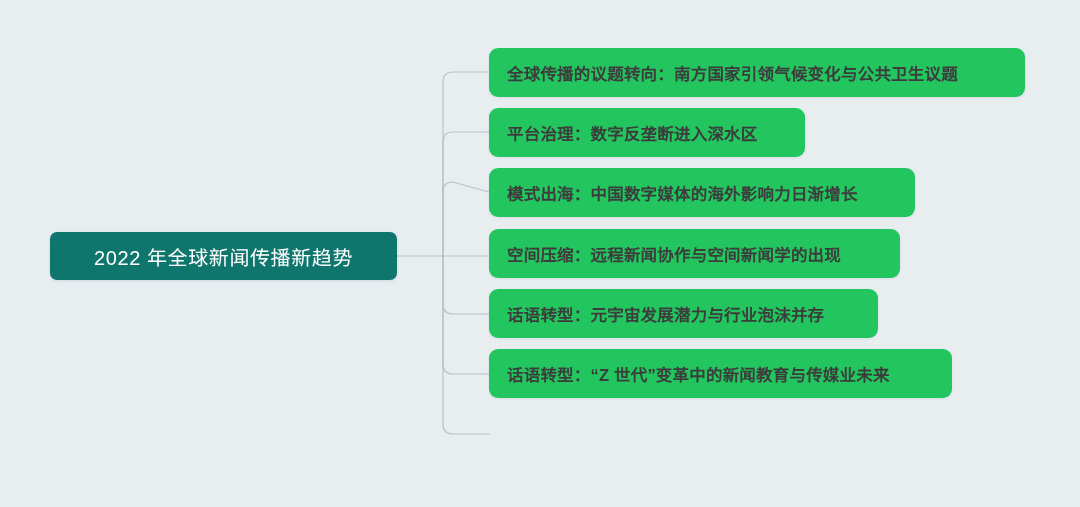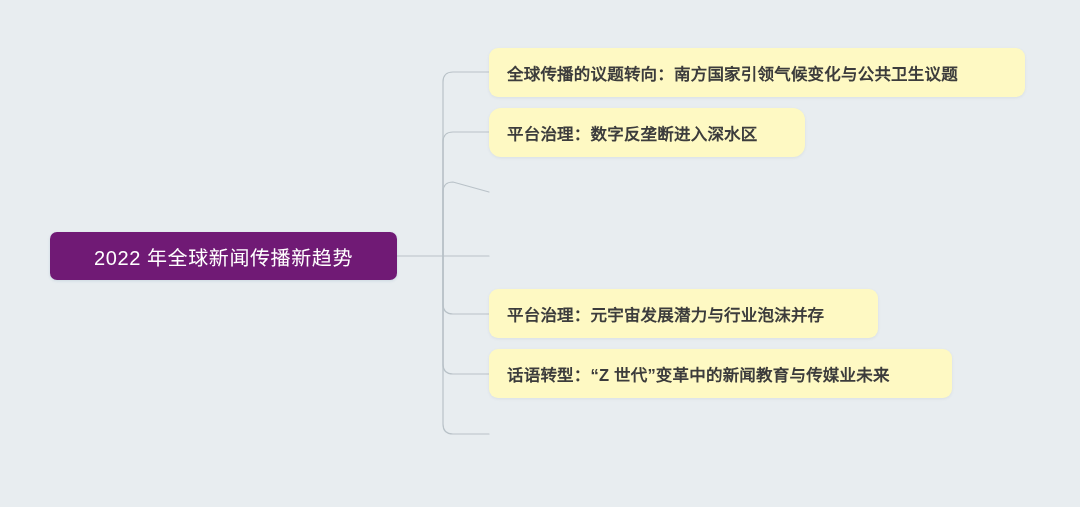--- a/index.html
+++ b/index.html
@@ -34,21 +34,21 @@
     pointer-events: none;
   }
 
   
   #root-node {
     position: absolute;
     left: 50px;
     top: 232px;
     width: 347px;
     height: 48px;
-    background: #701a75;
+    background: #0f766e;
     border-radius: 7px;
     display: flex;
     align-items: center;
     justify-content: center;
     box-shadow: 0 1px 3px rgba(80,120,160,0.18);
     box-sizing: border-box;
   }
   #root-node .root-label {
     color: #ffffff;
     font-size: 20px;
@@ -56,39 +56,39 @@
     font-weight: 400;
     white-space: nowrap;
     font-family: "Liberation Sans", "DejaVu Sans", sans-serif;
   }
 
   
   .branch-node {
     position: absolute;
     left: 489px;
     height: 49px;
-    background: #fef9c3;
+    background: #22c55e;
     border-radius: 9px;
     display: flex;
     align-items: center;
     padding: 0 18px;
     box-sizing: border-box;
     box-shadow: 0 1px 3px rgba(90,110,130,0.10);
   }
   .branch-node .branch-label {
     color: #3c3c3c;
     font-size: 16.5px;
     font-weight: bold;
     white-space: nowrap;
     letter-spacing: 0.2px;
     font-family: "Liberation Sans", "DejaVu Sans", sans-serif;
   }
 
   .node-0 { top: 48px;  width: 536px; }
-  .node-1 { top: 108px; width: 316px; border-radius: 12px; }
+  .node-1 { top: 108px; width: 316px; }
   .node-2 { top: 168px; width: 426px; }
   .node-3 { top: 229px; width: 411px; }
   .node-4 { top: 289px; width: 389px; }
   .node-5 { top: 349px; width: 463px; }
   .node-6 { top: 409px; width: 354px; }
 </style>
 </head>
 <body>
 
 <div id="mindmap-canvas">
@@ -113,24 +113,30 @@
   </div>
 
   <div class="branch-node node-0">
     <span class="branch-label">全球传播的议题转向：南方国家引领气候变化与公共卫生议题</span>
   </div>
 
   <div class="branch-node node-1">
     <span class="branch-label">平台治理：数字反垄断进入深水区</span>
   </div>
 
+  <div class="branch-node node-2">
+    <span class="branch-label">模式出海：中国数字媒体的海外影响力日渐增长</span>
+  </div>
 
+  <div class="branch-node node-3">
+    <span class="branch-label">空间压缩：远程新闻协作与空间新闻学的出现</span>
+  </div>
 
   <div class="branch-node node-4">
-    <span class="branch-label">平台治理：元宇宙发展潜力与行业泡沫并存</span>
+    <span class="branch-label">话语转型：元宇宙发展潜力与行业泡沫并存</span>
   </div>
 
   <div class="branch-node node-5">
     <span class="branch-label">话语转型：“Z 世代”变革中的新闻教育与传媒业未来</span>
   </div>
 
 
 </div>
 
 </body></html>

